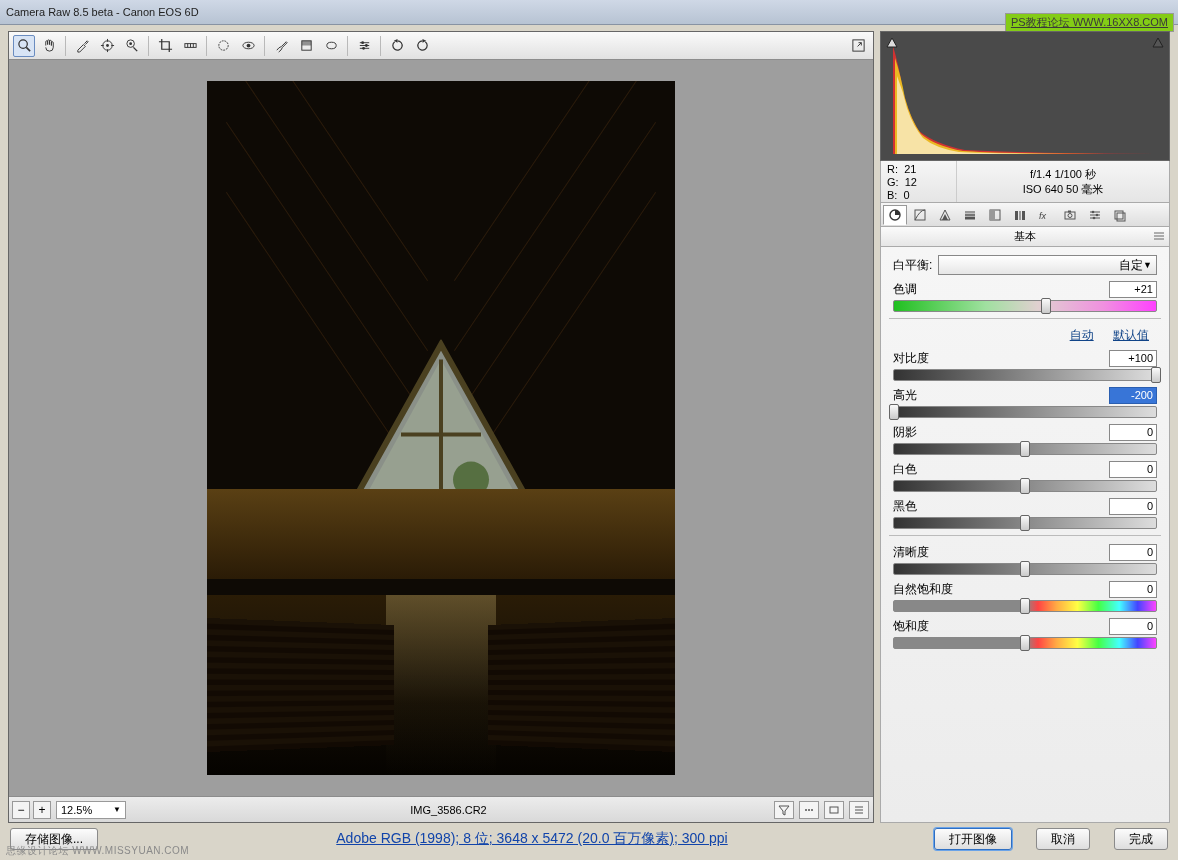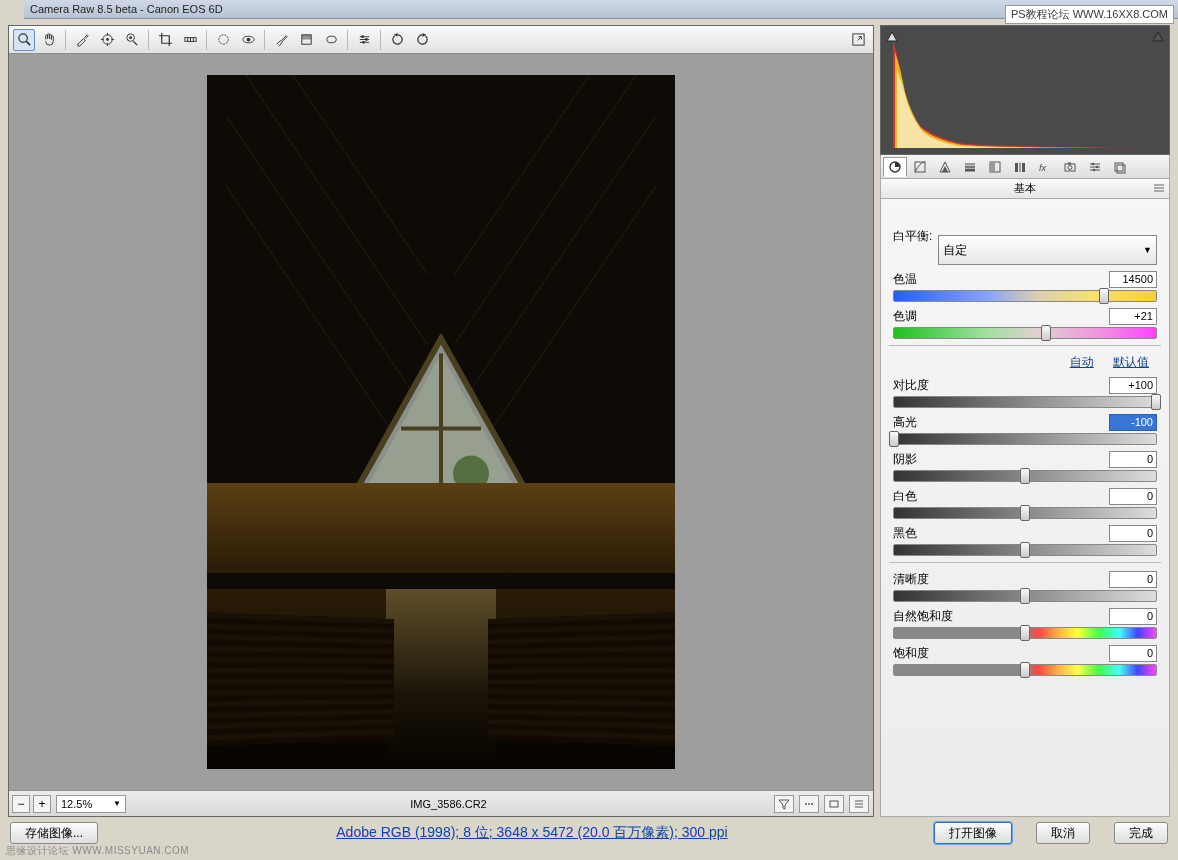--- a/index.html
+++ b/index.html
@@ -1,19 +1,19 @@
 <!DOCTYPE html>
 <html><head>
 <meta charset="utf-8">
 <style>
 * { box-sizing: border-box; margin: 0; padding: 0; font-family: "Microsoft YaHei", Tahoma, sans-serif; }
 body { width: 1178px; height: 860px; background: #d9d5c9; overflow: hidden; position: relative; }
 
-.titlebar { height: 19px; background: linear-gradient(#cfd8e6,#b7c3d3); display: flex; align-items: center; padding: 0 6px; font-size: 11px; color: #222; border-bottom: 1px solid #8893a3; margin-left: 24px; }
-.watermark-top { position: absolute; top: 5px; right: 4px; font-size: 11px; color: #3a3a3a; background: #ffffff; padding: 1px 5px; border: 1px solid #999; }
+.titlebar { height: 25px; background: linear-gradient(#cfd8e6,#b7c3d3); display: flex; align-items: center; padding: 0 6px; font-size: 11px; color: #222; border-bottom: 1px solid #8893a3; }
+.watermark-top { position: absolute; top: 13px; right: 4px; font-size: 11px; color: #3a3a3a; background: #84cc16; padding: 1px 5px; border: 1px solid #999; text-decoration: underline; }
 
 .main { display: flex; height: 800px; padding: 6px 8px 2px 8px; gap: 6px; }
 
 .left-pane { flex: 1; display: flex; flex-direction: column; background: #9e9e9e; border: 1px solid #666; }
 .toolbar { height: 28px; background: linear-gradient(#fafafa,#e1e1e1); border-bottom: 1px solid #8c8c8c; display: flex; align-items: center; padding: 0 4px; gap: 3px; }
 .tb-sep { width: 1px; height: 20px; background: #b9b9b9; margin: 0 2px; }
 .tb-icon { width: 22px; height: 22px; display: flex; align-items: center; justify-content: center; cursor: pointer; border-radius: 2px; }
 .tb-icon svg { width: 15px; height: 15px; }
 .tb-spacer { flex: 1; }
 
@@ -47,21 +47,21 @@
 
 .tab-icons { height: 24px; background: linear-gradient(#f6f6f6,#dedede); border: 1px solid #aaa; border-top: none; display: flex; align-items: center; padding: 0 2px; gap: 1px; }
 .tab-icons .ti { width: 24px; height: 20px; border: 1px solid transparent; display: flex; align-items: center; justify-content: center; cursor: pointer; }
 .tab-icons .ti.active { background: #fff; border-color: #999; border-bottom-color: #fff; }
 
 .panel-title { height: 20px; background: linear-gradient(#fbfbfb,#e6e6e6); border: 1px solid #aaa; border-top: none; text-align: center; font-size: 11px; line-height: 19px; position: relative; }
 .panel-title .menu-icon { position: absolute; right: 4px; top: 3px; width: 12px; }
 
 .panel-body { flex: 1; background: linear-gradient(#f6f6f6,#ececec); border: 1px solid #aaa; border-top: none; padding: 8px 12px 6px; font-size: 12px; overflow: hidden; }
 .wb-row { display: flex; align-items: center; gap: 6px; margin-bottom: 6px; }
-.wb-select { flex: 1; height: 20px; border: 1px solid #888; background: linear-gradient(#fff,#e6e6e6); font-size: 12px; padding: 14px 4px; display: flex; justify-content: space-between; align-items: center; cursor: pointer; margin-top: 28px; }
+.wb-select { flex: 1; height: 20px; border: 1px solid #888; background: linear-gradient(#fff,#e6e6e6); font-size: 12px; padding: 4px 4px; display: flex; justify-content: flex-end; align-items: center; cursor: pointer; }
 .wb-select .tri { font-size: 9px; }
 
 .slider-row { margin-bottom: 6px; }
 .slider-head { display: flex; justify-content: space-between; align-items: center; margin-bottom: 2px; height: 17px; }
 .slider-val { width: 48px; height: 17px; border: 1px solid #888; background: #fff; font-size: 11px; text-align: right; padding: 0 3px; line-height: 15px; }
 .slider-val.sel { background: #3875d7; color: #fff; border-color: #2a5eb0; }
 .slider-track { height: 12px; position: relative; border: 1px solid #888; border-radius: 2px; }
 .gradient-temp { background: linear-gradient(90deg,#2060ff 0%,#88a0ff 35%,#d8d0b0 55%,#f8e070 75%,#f8d030 100%); }
 .gradient-tint { background: linear-gradient(90deg,#20c020 0%,#a0e0a0 35%,#e0d0d0 55%,#f090e0 80%,#ff40ff 100%); }
 .gray-track { background: linear-gradient(90deg,#333,#ddd); }
@@ -273,20 +273,31 @@
       <div class="histo-icon r"><svg viewBox="0 0 14 14">
             <polygon points="2,12 7,3 12,12" fill="#555" stroke="#222"></polygon>
           </svg></div>
       <svg viewBox="0 0 280 120" preserveAspectRatio="none">
         <path d="M8 118 L8 10 Q14 30 18 55 Q24 80 34 95 Q50 108 80 114 Q130 117 270 118 Z" fill="#e03030" opacity=".9"></path>
         <path d="M10 118 L10 22 Q16 40 20 62 Q26 84 36 98 Q50 110 78 115 Q120 118 260 118 Z" fill="#f0d020" opacity=".85"></path>
         <path d="M12 118 L12 40 Q18 55 22 72 Q28 90 38 102 Q50 112 74 116 Q110 118 250 118 Z" fill="#ffffff" opacity=".6"></path>
       </svg>
     </div>
 
+    <div class="info-row">
+      <div class="info-rgb">
+        <div><span>R:</span>&nbsp;&nbsp;<span>21</span></div>
+        <div><span>G:</span>&nbsp;&nbsp;<span>12</span></div>
+        <div><span>B:</span>&nbsp;&nbsp;<span>0</span></div>
+      </div>
+      <div class="info-exif">
+        <div>f/1.4   1/100 秒</div>
+        <div>ISO 640   50 毫米</div>
+      </div>
+    </div>
 
     <div class="tab-icons">
       <div class="ti active">
           <svg width="14" height="14" viewBox="0 0 14 14">
             <circle cx="7" cy="7" r="5" fill="none" stroke="#333" stroke-width="1.4"></circle>
             <path d="M7 2 A5 5 0 0 1 12 7 L7 7 Z" fill="#333"></path>
           </svg>
         </div>
       <div class="ti">
           <svg width="14" height="14" viewBox="0 0 14 14">
@@ -364,29 +375,20 @@
         <span>白平衡:</span>
         <div class="wb-select">
             <span>自定</span>
             <span class="tri">▼</span>
           </div>
       </div>
 
       <div id="slider-container-1">
           <div class="slider-row">
     <div class="slider-head">
-      <span>色温</span>
-      <div class="slider-val">14500</div>
-    </div>
-    <div class="slider-track gradient-temp">
-      <div class="thumb" style="left:80%"></div>
-    </div>
-  </div>
-          <div class="slider-row">
-    <div class="slider-head">
       <span>色调</span>
       <div class="slider-val">+21</div>
     </div>
     <div class="slider-track gradient-tint">
       <div class="thumb" style="left:58%"></div>
     </div>
   </div>
         </div>
       <div class="divider"></div>
       <div class="auto-links">
@@ -399,21 +401,21 @@
       <span>对比度</span>
       <div class="slider-val">+100</div>
     </div>
     <div class="slider-track gray-track">
       <div class="thumb" style="left:100%"></div>
     </div>
   </div>
           <div class="slider-row">
     <div class="slider-head">
       <span>高光</span>
-      <div class="slider-val sel">-100</div>
+      <div class="slider-val sel">-200</div>
     </div>
     <div class="slider-track gray-track">
       <div class="thumb" style="left:0%"></div>
     </div>
   </div>
           <div class="slider-row">
     <div class="slider-head">
       <span>阴影</span>
       <div class="slider-val">0</div>
     </div>

